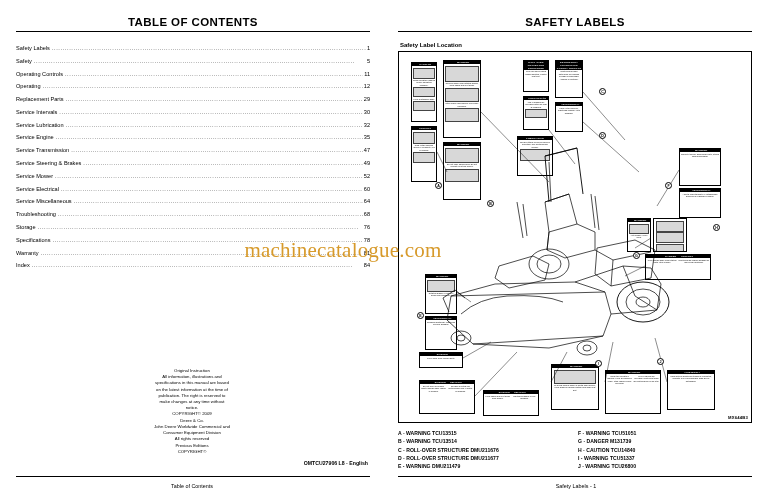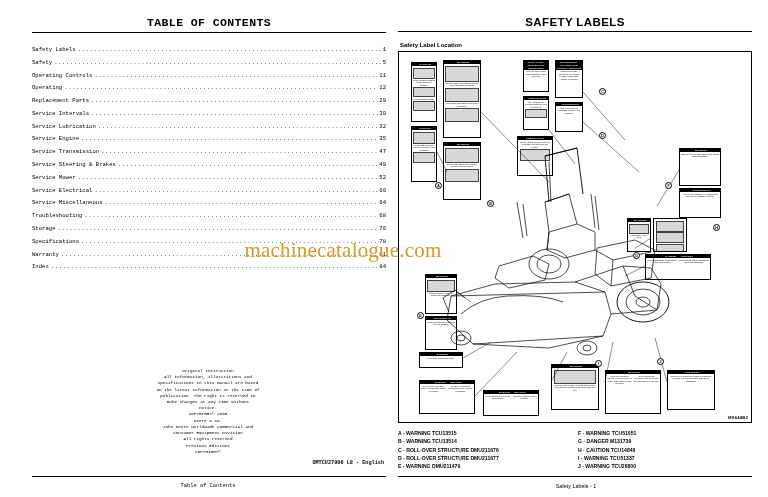--- a/index.html
+++ b/index.html
@@ -15,21 +15,21 @@
     overflow: hidden;
     position: relative;
   }
   .page {
     position: absolute;
     top: 0;
     width: 384px;
     height: 497px;
     box-sizing: border-box;
   }
-  .page-left { left: 16px; padding: 8px 14px 8px 16px; font-family: Liberation Mono, monospace; }
+  .page-left { left: 0; padding: 8px 14px 8px 16px; }
   .page-right { left: 384px; padding: 8px 16px 8px 14px; }
 
   .page-title {
     text-align: center;
     font-weight: bold;
     font-size: 11.5px;
     letter-spacing: 0.4px;
     margin-top: 8px;
     margin-bottom: 3px;
   }

